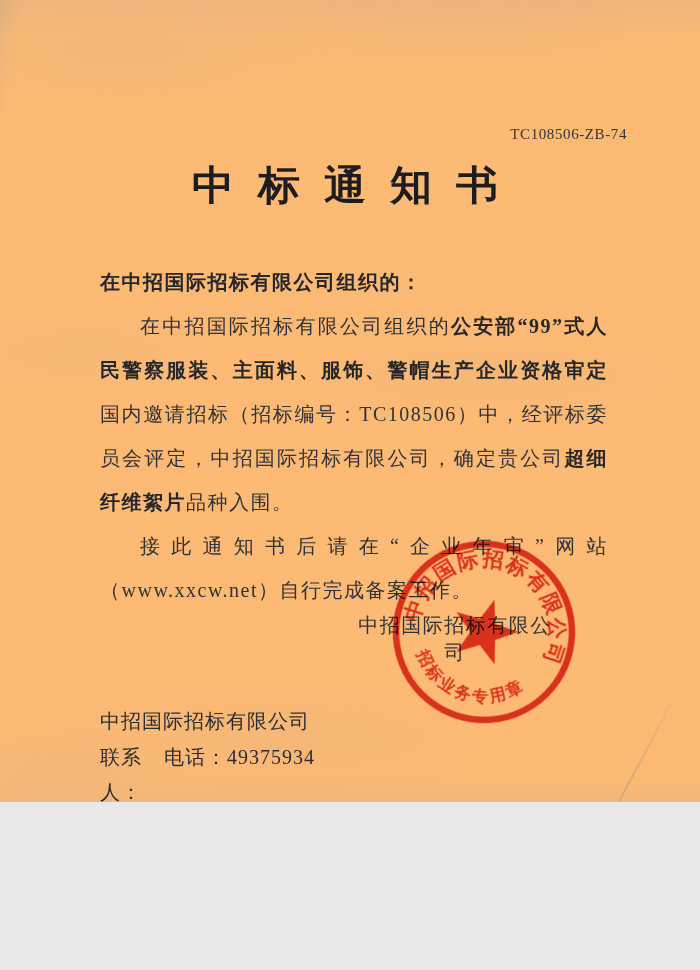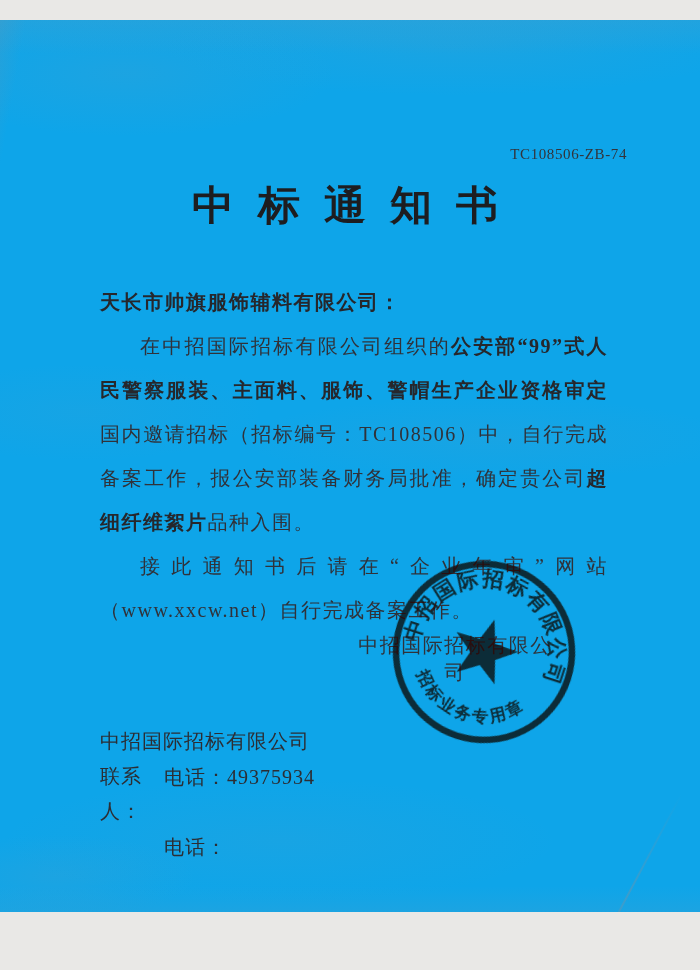--- a/index.html
+++ b/index.html
@@ -3,25 +3,24 @@
 <meta charset="utf-8">
 <style>
   html, body { margin: 0; padding: 0; }
   body {
     width: 700px; height: 970px;
     background: #e9e8e6;
     font-family: "Liberation Serif", "DejaVu Serif", serif;
   }
   .page {
     position: relative;
-    width: 700px; height: 892px;
-    background-color: #0ea5e9;
+    width: 700px; height: 802px;
+    background-color: #fdba74;
     color: #2f3036;
     overflow: hidden;
-    margin-top: 20px;
   }
   
   .page::before {
     content: "";
     position: absolute; inset: 0;
     pointer-events: none;
     background:
       linear-gradient(100deg, rgba(140,142,150,0.16), rgba(140,142,150,0) 26px),
       linear-gradient(180deg, rgba(150,152,160,0.14), rgba(150,152,160,0) 34px),
       linear-gradient(0deg, rgba(150,152,160,0.10), rgba(150,152,160,0) 26px),
@@ -104,36 +103,36 @@
 
   .footer {
     position: absolute;
     left: 100px; top: 706px;
     font-size: 20px;
     letter-spacing: 1px;
     color: #2c2d33;
   }
   .footer .company { line-height: 30px; margin-bottom: 4px; }
   .contact-row { display: flex; line-height: 35px; }
-  .c-label { width: 64px; font-family: Liberation Mono, monospace; }
+  .c-label { width: 64px; }
   .c-name  { width: 113px; }
   .c-phone-label { white-space: pre; }
 </style>
 </head>
 <body>
 
 <div class="page">
 
   <div class="doc-number">TC108506-ZB-74</div>
 
   <h1 class="title">中标通知书</h1>
 
   <div class="body-text">
-    <p class="bold">天长市帅旗服饰辅料有限公司：</p>
-    <p class="indent"><span>在中招国际招标有限公司组织的</span><span class="bold">公安部“99”式人民警察服装、主面料、服饰、警帽生产企业资格审定</span><span>国内邀请招标（招标编号：TC108506）中，自行完成备案工作，报公安部装备财务局批准，确定贵公司</span><span class="bold">超细纤维絮片</span><span>品种入围。</span></p>
+    <p class="bold">在中招国际招标有限公司组织的：</p>
+    <p class="indent"><span>在中招国际招标有限公司组织的</span><span class="bold">公安部“99”式人民警察服装、主面料、服饰、警帽生产企业资格审定</span><span>国内邀请招标（招标编号：TC108506）中，经评标委员会评定，中招国际招标有限公司，确定贵公司</span><span class="bold">超细纤维絮片</span><span>品种入围。</span></p>
     <p class="indent">接此通知书后请在“企业年审”网站（www.xxcw.net）自行完成备案工作。</p>
   </div>
 
   <div class="signature">
     <div class="sig-company">中招国际招标有限公司</div>
   </div>
 
   <svg class="stamp" viewBox="0 0 224 224" aria-hidden="true">
     <defs>
       <path id="sealTopArc" d="M 52.2,139.9 A 66,66 0 1 1 171.8,139.9" fill="none"></path>

